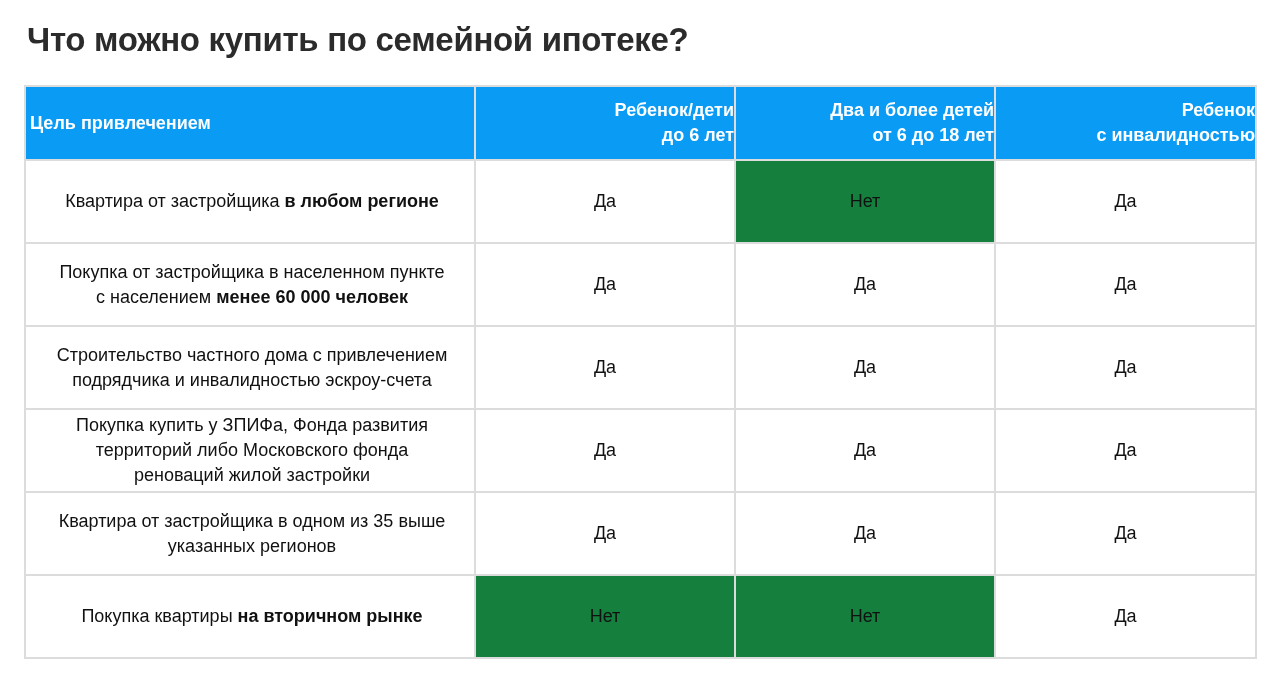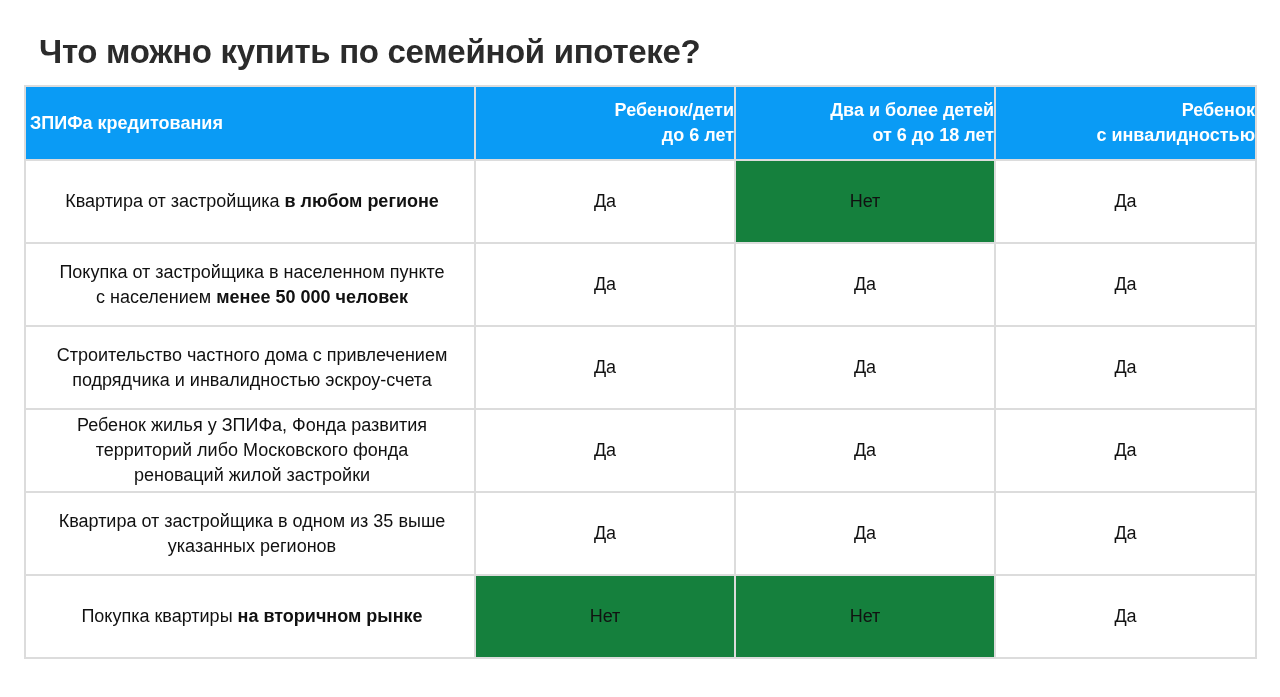--- a/index.html
+++ b/index.html
@@ -1,17 +1,17 @@
 <!DOCTYPE html>
 <html><head>
   <meta charset="utf-8">
   <style>
     html, body { margin: 0; padding: 0; background: #ffffff; }
     body { width: 1280px; height: 697px; position: relative; overflow: hidden; font-family: "Liberation Sans", sans-serif; color: #111; }
-    .title { position: absolute; left: 26px; top: 20px; margin: 13px; font-size: 33px; font-weight: bold; color: #2b2b2b; letter-spacing: -0.3px; }
+    .title { position: absolute; left: 26px; top: 20px; margin: 1px; font-size: 33px; font-weight: bold; color: #2b2b2b; letter-spacing: -0.3px; }
     table { position: absolute; left: 24px; top: 85px; border-collapse: collapse; table-layout: fixed; width: 1231px; }
     col.c0 { width: 450px; } col.c1 { width: 260px; } col.c2 { width: 260px; } col.c3 { width: 261px; }
     th, td { border: 2px solid #dcdcdc; padding: 0; }
     th { background: #0a9bf5; color: #ffffff; font-size: 18px; font-weight: bold; line-height: 25px; height: 72px; text-align: right; }
     th.first { text-align: left; padding-left: 4px; }
     th .l { display: block; }
     td { height: 81px; font-size: 18px; line-height: 25px; text-align: center; background: #fff; }
     td.label { text-align: center; padding-left: 4px; }
     td.no { background: #15803d; }
     b { font-weight: bold; }
@@ -24,21 +24,21 @@
 <table>
   <colgroup>
       <col class="c0">
       <col class="c1">
       <col class="c2">
       <col class="c3">
     </colgroup>
   <thead>
     <tr>
       <th class="first">
-          <span class="l">ЗПИФа кредитования</span>
+          <span class="l">Цель привлечением</span>
         </th>
       <th>
           <span class="l">Ребенок/дети</span>
           <span class="l">до 6 лет</span>
         </th>
       <th>
           <span class="l">Два и более детей</span>
           <span class="l">от 6 до 18 лет</span>
         </th>
       <th>
@@ -48,33 +48,33 @@
     </tr>
   </thead>
   <tbody>
     <tr>
       <td class="label"><span>Квартира от застройщика </span><b>в любом регионе</b></td>
       <td>Да</td>
       <td class="no">Нет</td>
       <td>Да</td>
     </tr>
     <tr>
-      <td class="label"><span>Покупка от застройщика в населенном пункте</span><br><span>с населением </span><b>менее 50 000 человек</b></td>
+      <td class="label"><span>Покупка от застройщика в населенном пункте</span><br><span>с населением </span><b>менее 60 000 человек</b></td>
       <td>Да</td>
       <td>Да</td>
       <td>Да</td>
     </tr>
     <tr>
       <td class="label"><span>Строительство частного дома с привлечением</span><br><span>подрядчика и инвалидностью эскроу-счета</span></td>
       <td>Да</td>
       <td>Да</td>
       <td>Да</td>
     </tr>
     <tr>
-      <td class="label"><span>Ребенок жилья у ЗПИФа, Фонда развития</span><br><span>территорий либо Московского фонда</span><br><span>реноваций жилой застройки</span></td>
+      <td class="label"><span>Покупка купить у ЗПИФа, Фонда развития</span><br><span>территорий либо Московского фонда</span><br><span>реноваций жилой застройки</span></td>
       <td>Да</td>
       <td>Да</td>
       <td>Да</td>
     </tr>
     <tr>
       <td class="label"><span>Квартира от застройщика в одном из 35 выше</span><br><span>указанных регионов</span></td>
       <td>Да</td>
       <td>Да</td>
       <td>Да</td>
     </tr>

